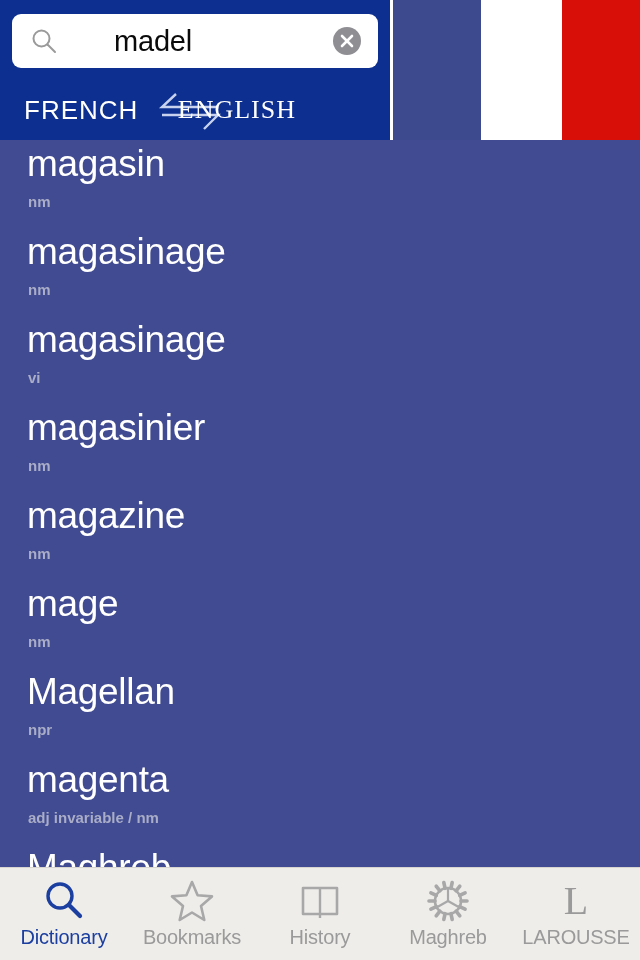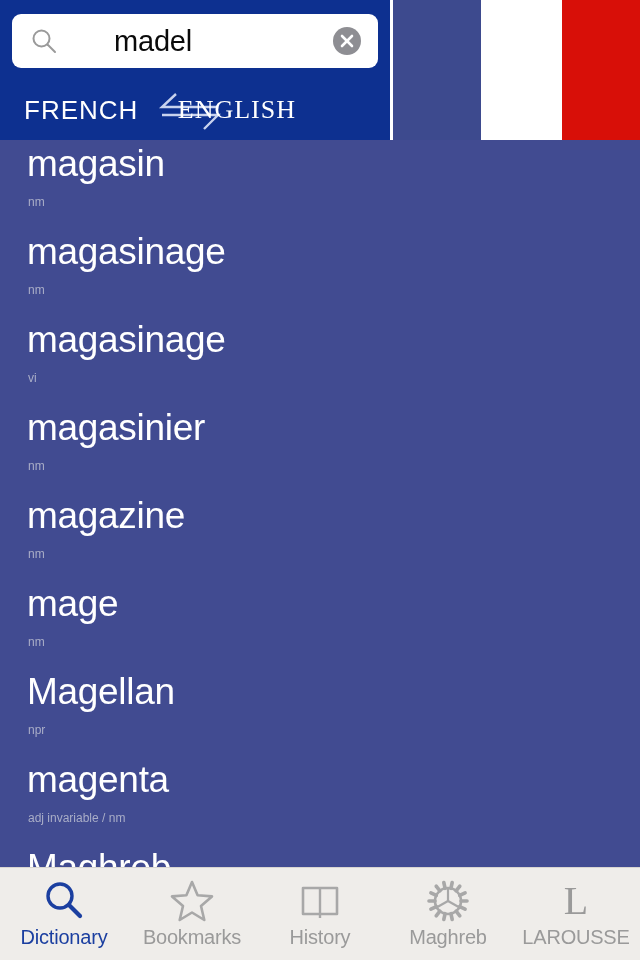--- a/index.html
+++ b/index.html
@@ -153,23 +153,23 @@
     font-weight: 300;
     letter-spacing: -0.3px;
     white-space: nowrap;
     line-height: 52px;
     text-align: center;
   }
   .result-pos {
     position: absolute;
     top: 50px;
     left: 28px;
-    font-size: 12px;
+    font-size: 15px;
     color: #a9adc7;
-    font-weight: 400;
+    font-weight: 700;
     white-space: nowrap;
     line-height: 24px;
   }
 
   
   .tabbar {
     position: absolute;
     bottom: 0;
     left: 0;
     width: 640px;

